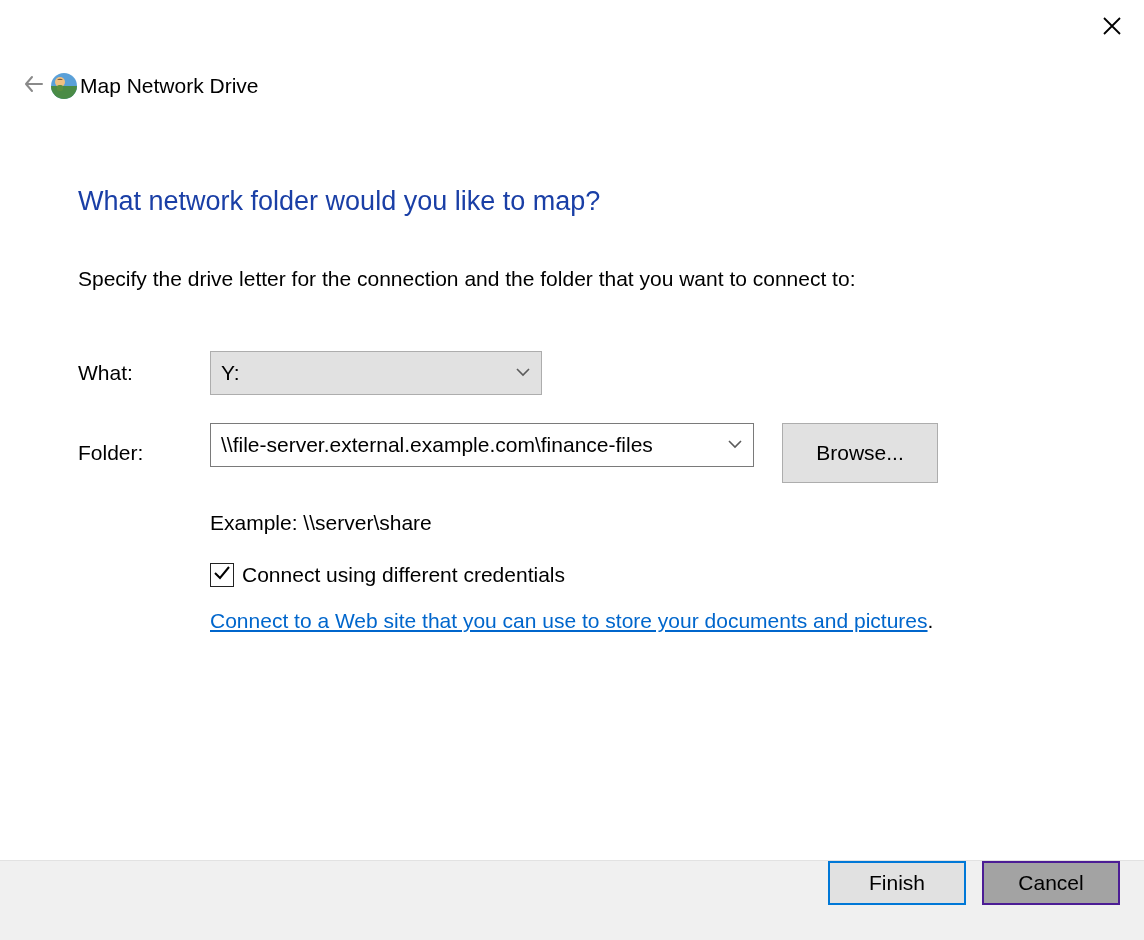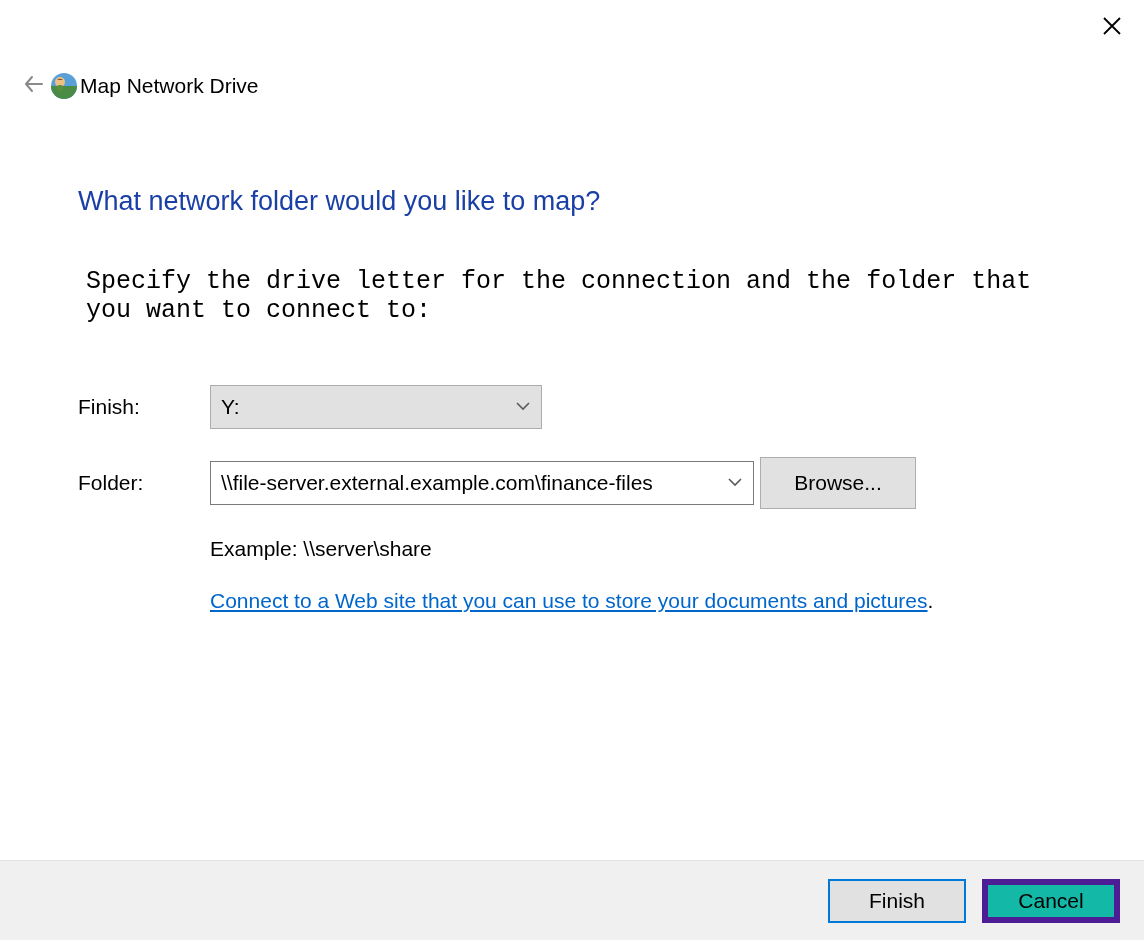--- a/index.html
+++ b/index.html
@@ -38,23 +38,22 @@
     position: absolute;
     left: 78px; right: 60px; top: 170px;
   }
   .heading {
     color: #1a3fa6;
     font-size: 27px;
     font-weight: 400;
     margin: 16px 0 50px 0;
   }
   .instr {
-    font-size: 25px;
-    margin: 0 0 60px 8px;
-    font-family: Liberation Mono, monospace;
+    font-size: 21px;
+    margin: 0 0 60px 0;
   }
   .form-grid {
     display: grid;
     grid-template-columns: 132px 1fr;
     column-gap: 0;
     row-gap: 28px;
     align-items: center;
   }
   .form-label { font-size: 21px; align-self: center; }
   .drive-select {
@@ -66,21 +65,21 @@
     display: flex; align-items: center;
     cursor: pointer;
     font-size: 21px;
   }
   .drive-select .chev {
     position: absolute; right: 10px; top: 50%;
     transform: translateY(-50%);
     color: #5b5b5b;
   }
   .folder-row {
-    display: flex; align-items: center; gap: 6px;
+    display: flex; gap: 28px;
   }
   .folder-combo {
     flex: 0 0 544px;
     height: 44px;
     border: 1px solid #7a7a7a;
     background: #fff;
     display: flex; align-items: center;
     position: relative;
   }
   .folder-combo input {
@@ -91,21 +90,21 @@
     background: transparent;
     text-overflow: ellipsis;
     white-space: nowrap; overflow: hidden;
   }
   .folder-combo .chev {
     position: absolute; right: 10px; top: 50%;
     transform: translateY(-50%);
     color: #5b5b5b;
   }
   .browse-btn {
-    width: 156px; height: 52px;
+    width: 156px; height: 60px;
     background: #e1e1e1;
     border: 1px solid #adadad;
     font-family: inherit; font-size: 21px;
     cursor: pointer;
   }
   .indent-block {
     margin-left: 132px;
     margin-top: 28px;
   }
   .example { margin: 8px 0 28px 0; }
@@ -127,35 +126,35 @@
     cursor: pointer;
   }
   .link-row { margin-top: 14px; }
   .link-row .dot { color: #000; text-decoration: none; }
   .footer {
     position: absolute;
     left: 0; right: 0; bottom: 0;
     height: 80px;
     background: #f0f0f0;
     border-top: 1px solid #e2e2e2;
-    display: flex; align-items: center; justify-content: flex-end;
+    display: flex; justify-content: flex-end;
     padding-right: 24px; gap: 16px;
   }
   .footer button {
     width: 138px; height: 44px;
     font-family: inherit; font-size: 21px;
     cursor: pointer;
   }
   .btn-finish {
     background: #e1e1e1;
     border: 2px solid #0078d7;
   }
   .btn-cancel {
-    background: #14b8a6;
-    border: 6px solid #4c1d95;
+    background: #a3a3a3;
+    border: 2px solid #4c1d95;
   }
   .chev svg { width: 16px; height: 16px; }
 </style>
 </head>
 <body>
 
 <div class="window">
 
   <div class="close-btn">
     <span>
@@ -183,21 +182,21 @@
       </svg>
     </div>
     <div class="header-title">Map Network Drive</div>
   </div>
 
   <div class="content">
     <h1 class="heading">What network folder would you like to map?</h1>
     <p class="instr">Specify the drive letter for the connection and the folder that you want to connect to:</p>
 
     <div class="form-grid">
-      <div class="form-label">Finish:</div>
+      <div class="form-label">What:</div>
       <div>
         <div class="drive-select">
           <span>Y:</span>
           <span class="chev">
             <svg viewBox="0 0 16 16">
                 <path d="M2 5 L8 11 L14 5" stroke="#5b5b5b" stroke-width="1.6" fill="none"></path>
               </svg>
           </span>
         </div>
       </div>
@@ -213,20 +212,30 @@
           </span>
         </div>
         <button class="browse-btn">Browse...</button>
       </div>
     </div>
 
     <div class="indent-block">
       <p class="example">Example: \\server\share</p>
 
 
+      <div class="chk-row">
+        <div class="chk">
+          <span>
+            <svg viewBox="0 0 18 18">
+                <path d="M2 9 L7 14 L16 3" stroke="#000" stroke-width="2" fill="none"></path>
+              </svg>
+          </span>
+        </div>
+        <span>Connect using different credentials</span>
+      </div>
 
       <p class="link-row">
         <span class="link">Connect to a Web site that you can use to store your documents and pictures</span><span class="dot">.</span>
       </p>
     </div>
   </div>
 
   <div class="footer">
     <button class="btn-finish">Finish</button>
     <button class="btn-cancel">Cancel</button>

